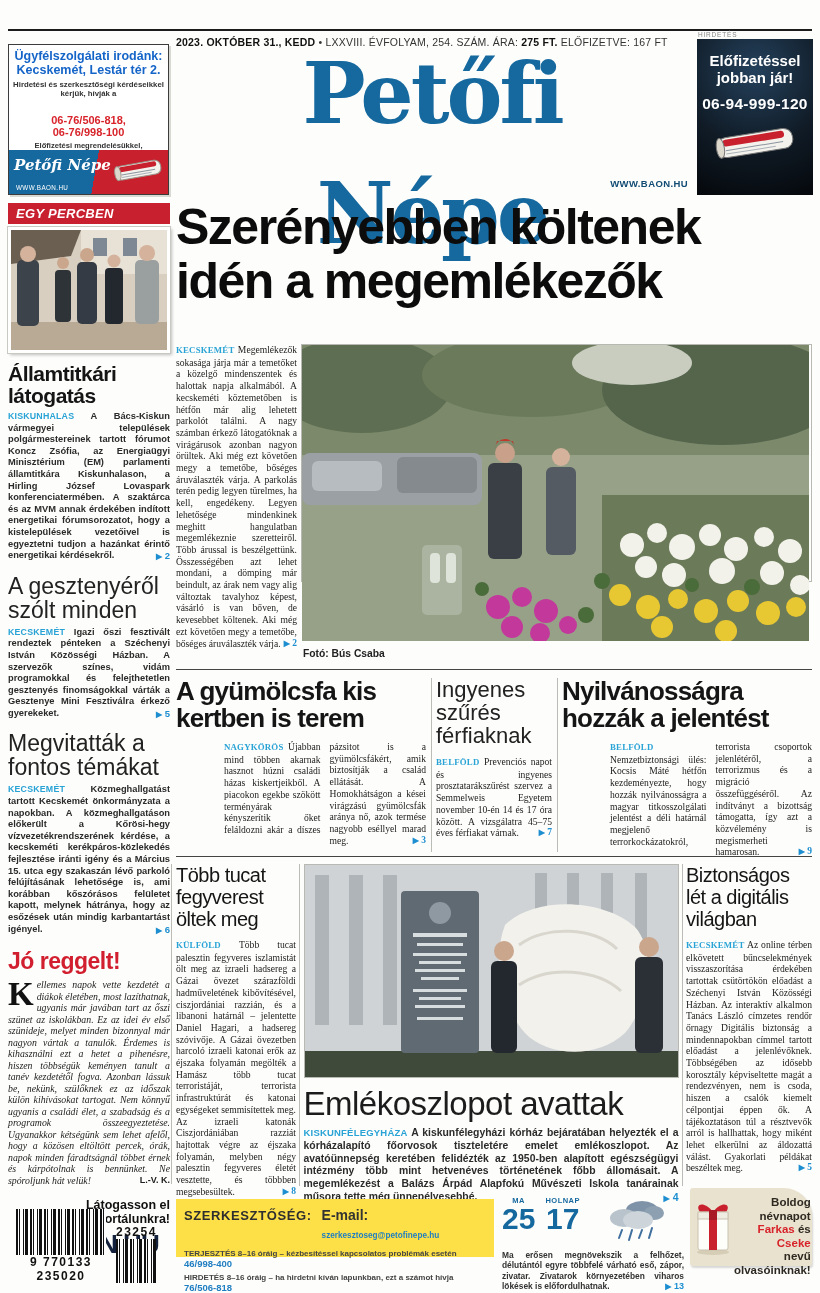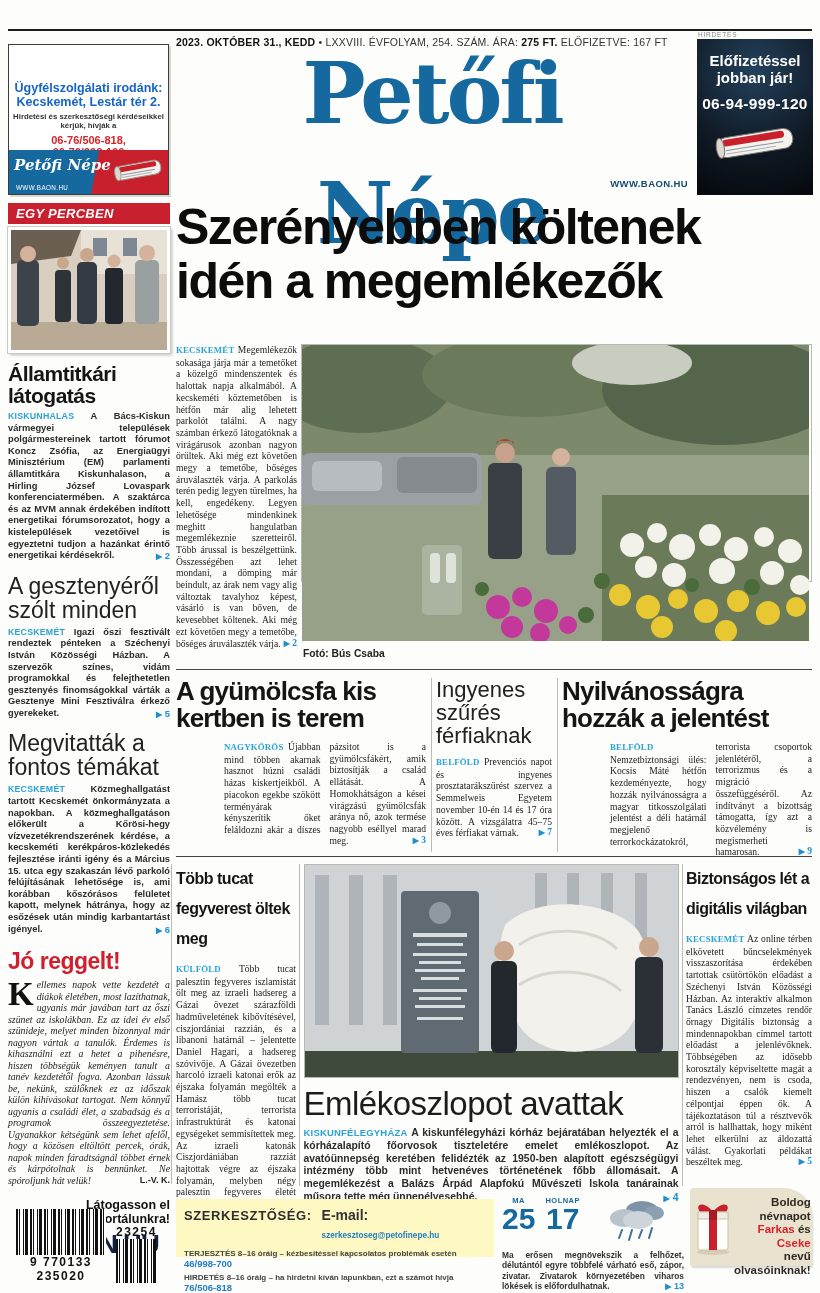--- a/index.html
+++ b/index.html
@@ -14,23 +14,23 @@
   
   .top-rule { left:8px; top:29px; width:804px; height:2px; background:#1c1c1c; }
   .dateline { left:176px; top:36px; width:512px; font-size:10.5px; color:#333; letter-spacing:.2px; }
   .dateline b { color:#111; }
   .ad-note { left:698px; top:31px; font-size:6.5px; color:#888; letter-spacing:.8px; }
 
   
   .office-ad { left:8px; top:44px; width:161px; height:151px; border:1px solid #3c3c3c; background:#fff;
                box-shadow:2px 2px 0 #d9d9d4; overflow:hidden; }
   .oa-inner { padding:5px 4px 0; text-align:center; }
-  .oa-title { color:#1565c8; font-weight:bold; font-size:12.5px; line-height:13.5px;margin-top:32px; }
+  .oa-title { color:#1565c8; font-weight:bold; font-size:12.5px; line-height:13.5px; }
   .oa-sub { margin-top:3px; font-size:7.8px; line-height:9px; font-weight:bold; color:#333; }
-  .oa-phone { color:#d8232a; font-weight:bold; font-size:11px; line-height:12px; margin-top:4px; }
+  .oa-phone { color:#d8232a; font-weight:bold; font-size:11px; line-height:12px; margin-top:16px; }
   .oa-sub2 { margin-top:3px; font-size:7.6px; line-height:9px; font-weight:bold; color:#333; }
   .oa-sub2 .red { color:#d8232a; font-size:9.5px; }
   .oa-bottom { position:absolute; bottom:0; left:0; width:100%; height:44px;
                background:linear-gradient(100deg,#16699f 54%,#c9202e 54%); }
   .oa-logo { position:absolute; left:5px; top:6px; color:#fff;
              font-family:"DejaVu Serif", serif; font-weight:bold; font-style:italic; font-size:15px; }
   .oa-site { position:absolute; left:7px; bottom:3px; color:#fff; font-size:6.3px; letter-spacing:.4px; }
   .oa-roll { position:absolute; right:3px; top:5px; }
 
   
@@ -70,30 +70,30 @@
   .mid-row { left:176px; top:678px; width:636px; height:174px; display:flex; justify-content:space-between; }
   .vrule { width:1px; background:#bcbcb6; }
   .mid-c1, .mid-c3 { width:250px; }
   .mid-c2 { width:116px; }
   .t-big-bold { font-weight:bold; font-size:26px; line-height:27px; letter-spacing:-.8px; color:#151515; margin-bottom:9px; }
   .t-big-reg  { font-weight:normal; font-size:22px; line-height:23px; color:#222; margin-bottom:9px; }
 
   .bottom-row { left:176px; top:864px; width:636px; height:322px; display:flex; justify-content:space-between; }
   .bot-c1 { width:120px; } .bot-c3 { width:126px; }
   .bot-center { width:375px; }
-  .t-med-bold { font-weight:bold; font-size:16px; line-height:30px; letter-spacing:-.5px; color:#151515; margin-bottom:9px; }
+  .t-med-bold { font-weight:normal; font-size:20px; line-height:22px; letter-spacing:-.5px; color:#151515; margin-bottom:9px; }
   .monument-photo { width:375px; height:214px; border:1px solid #b9b9b4; }
   .center-head { font-size:33px; font-weight:normal; letter-spacing:-.5px; color:#1c1c1c; margin:7px 0 4px; }
   .center-body { font-size:10.4px; line-height:12.8px; font-weight:bold; color:#2b2b2b; text-align:justify;
                  font-family:"Liberation Sans", sans-serif; }
   .center-body .tag { font-size:9.5px; }
   .center-body .pg { font-size:10.5px; }
 
   
-  .edit-box { left:176px; top:1199px; width:318px; height:58px; background:#fef9c3; padding:7px 8px 0; }
+  .edit-box { left:176px; top:1199px; width:318px; height:58px; background:#fde047; padding:7px 8px 0; }
   .eb-row1 { display:flex; align-items:baseline; gap:10px; }
   .eb-title { font-size:13px; font-weight:bold; letter-spacing:.6px; color:#2e2e2e; }
   .eb-mail-label { font-size:14px; font-weight:bold; color:#333;text-align:right; }
   .eb-mail { font-size:8.2px; font-weight:bold; color:#1f7ec2; }
   .eb-line { margin-top:4px; font-size:8px; font-weight:bold; color:#444; }
   .eb-line .phone { color:#1f7ec2; font-size:9.5px; }
   .weather { left:502px; top:1196px; width:182px; }
   .w-top { display:flex; align-items:flex-start; gap:10px; }
   .w-block { text-align:center; }
   .w-label { font-size:7.5px; font-weight:bold; color:#16699f; letter-spacing:.5px; }
@@ -379,21 +379,21 @@
   <div class="abs edit-box">
     <div class="eb-row1">
       <span class="eb-title">SZERKESZTŐSÉG:</span>
       <span>
         <span class="eb-mail-label">E-mail:</span>
         <span class="eb-mail">szerkesztoseg@petofinepe.hu</span>
       </span>
     </div>
     <div class="eb-line" style="margin-top:7px">
       <span>TERJESZTÉS 8–16 óráig – kézbesítéssel kapcsolatos problémák esetén</span>
-      <span class="phone">46/998-700</span>
+      <span class="phone">46/998-400</span>
     </div>
     <div class="eb-line">
       <span>HIRDETÉS 8–16 óráig – ha hirdetni kíván lapunkban, ezt a számot hívja</span>
       <span class="phone">76/506-818</span>
     </div>
   </div>
 
   <div class="abs weather">
     <div class="w-top">
       <div class="w-block">

